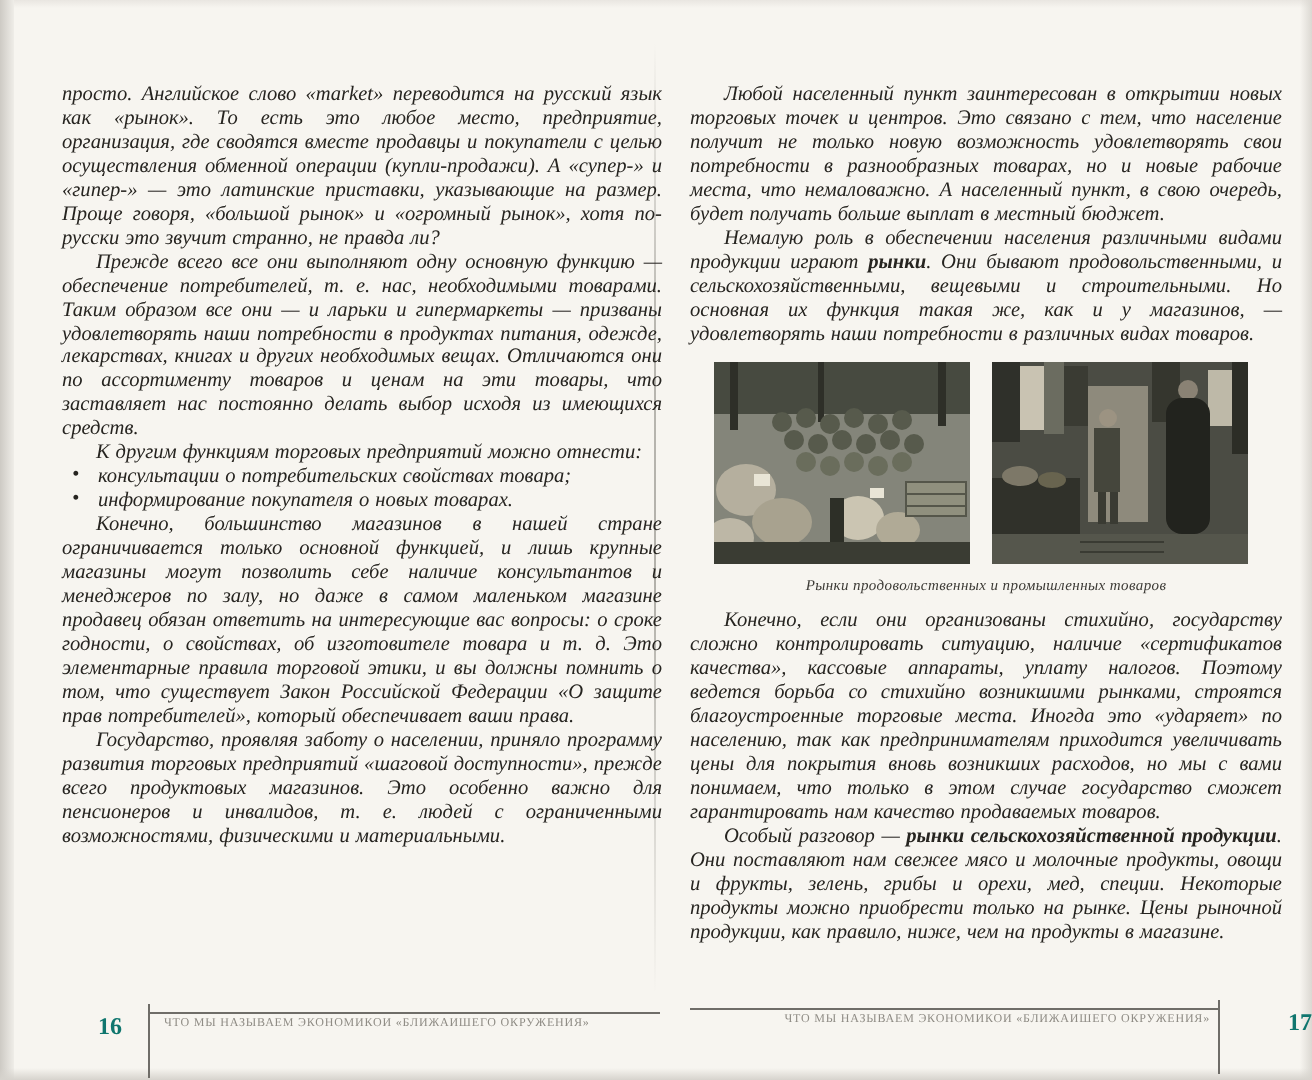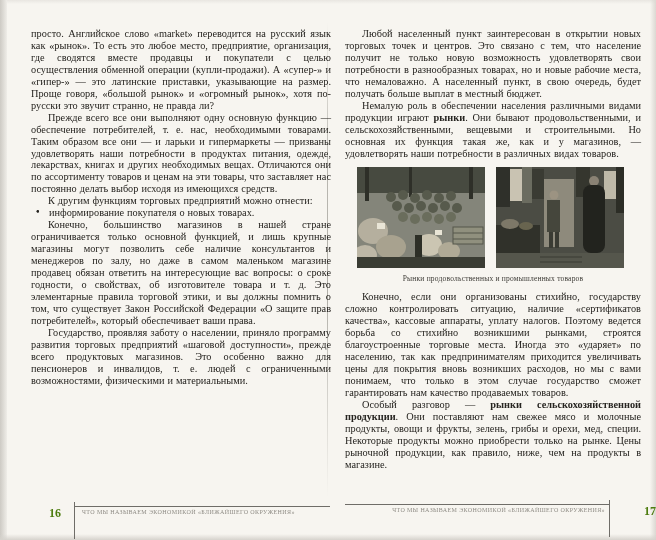--- a/index.html
+++ b/index.html
@@ -13,36 +13,36 @@
   .edge-right  { position:absolute; right:0; top:0; width:6px; height:100%;
                  background:linear-gradient(270deg,#dbd8d2,rgba(247,245,240,0)); }
   .edge-bottom { position:absolute; left:0; bottom:0; width:100%; height:6px;
                  background:linear-gradient(0deg,#d6d3cd,rgba(247,245,240,0)); }
   .edge-top    { position:absolute; left:0; top:0; width:100%; height:4px;
                  background:linear-gradient(180deg,#e9e6e1,rgba(247,245,240,0)); }
   .gutter-line { position:absolute; left:327px; top:0; width:1px; height:100%;
                  background:linear-gradient(180deg,rgba(110,108,100,0) 4%,
                    rgba(110,108,100,.45) 30%,rgba(110,108,100,.5) 55%,
                    rgba(110,108,100,0) 92%); }
-  .content { position:absolute; top:28px; }
+  .content { position:absolute; top:42px;font-style:italic; }
   #left-content  { left:31px;  width:300px; }
   #right-content { left:345px; width:296px; }
   p.para { margin:0; text-align:justify; font-size:10.3px; line-height:11.95px;
            color:#262420; word-spacing:.4px; }
   p.indent { text-indent:17px; }
   p.bulleted { padding-left:18px; position:relative; text-align:left; }
   p.bulleted .dot { position:absolute; left:5px; top:-1px; }
   .b { font-weight:bold; }
   .photo-row { display:flex; gap:11px; margin:8px 0 0 12px; }
   .photo { width:128px; height:101px; display:block; }
   .caption { text-align:center; font-size:7.5px; color:#3c3a35;
              margin:6px 0 8px 0; letter-spacing:.2px; }
   .footer-rule  { position:absolute; height:1px; background:#6f6d68; }
   .footer-vline { position:absolute; width:1px;  background:#6f6d68; }
-  .page-num { position:absolute; font-weight:bold; font-size:12px; color:#4d7c0f; }
+  .page-num { position:absolute; font-weight:bold; font-size:12px; color:#0f766e; }
   .running-title { position:absolute; font-size:6px; color:#8f8c85;
                    letter-spacing:.4px; white-space:nowrap; overflow:hidden; }
   #rule-left  { left:74px;  top:506px; width:256px; }
   #vline-left { left:74px;  top:502px; height:37px; }
   #num-left   { left:49px;  top:506px; }
   #rt-left    { left:82px;  top:509px; width:246px; }
   #rule-right  { left:345px; top:504px; width:264px; }
   #vline-right { left:609px; top:500px; height:37px; }
   #num-right   { left:644px; top:504px; }
   #rt-right    { left:350px; top:507px; width:255px; text-align:right; }
@@ -53,21 +53,21 @@
 <div class="edge-top"></div>
 <div class="edge-left"></div>
 <div class="edge-right"></div>
 <div class="edge-bottom"></div>
 <div class="gutter-line"></div>
 
 <div class="content" id="left-content">
     <p class="para plain"><span>просто. Английское слово «market» переводится на русский язык как «рынок». То есть это любое место, предприятие, организация, где сводятся вместе продавцы и покупатели с целью осуществления обменной операции (купли-продажи). А «супер-» и «гипер-» — это латинские приставки, указывающие на размер. Проще говоря, «большой рынок» и «огромный рынок», хотя по-русски это звучит странно, не правда ли?</span></p>
     <p class="para indent"><span>Прежде всего все они выполняют одну основную функцию — обеспечение потребителей, т. е. нас, необходимыми товарами. Таким образом все они — и ларьки и гипермаркеты — призваны удовлетворять наши потребности в продуктах питания, одежде, лекарствах, книгах и других необходимых вещах. Отличаются они по ассортименту товаров и ценам на эти товары, что заставляет нас постоянно делать выбор исходя из имеющихся средств.</span></p>
     <p class="para indent"><span>К другим функциям торговых предприятий можно отнести:</span></p>
-    <p class="para bulleted"><span class="dot">•</span></p>
+    <p class="para bulleted"><span class="dot">•</span><span>консультации о потребительских свойствах товара;</span></p>
     <p class="para bulleted"><span class="dot">•</span><span>информирование покупателя о новых товарах.</span></p>
     <p class="para indent"><span>Конечно, большинство магазинов в нашей стране ограничивается только основной функцией, и лишь крупные магазины могут позволить себе наличие консультантов и менеджеров по залу, но даже в самом маленьком магазине продавец обязан ответить на интересующие вас вопросы: о сроке годности, о свойствах, об изготовителе товара и т. д. Это элементарные правила торговой этики, и вы должны помнить о том, что существует Закон Российской Федерации «О защите прав потребителей», который обеспечивает ваши права.</span></p>
     <p class="para indent"><span>Государство, проявляя заботу о населении, приняло программу развития торговых предприятий «шаговой доступности», прежде всего продуктовых магазинов. Это особенно важно для пенсионеров и инвалидов, т. е. людей с ограниченными возможностями, физическими и материальными.</span></p>
   </div>
 
 <div class="footer-rule" id="rule-left"></div>
 <div class="footer-vline" id="vline-left"></div>
 <div class="page-num" id="num-left">16</div>
 <div class="running-title" id="rt-left">ЧТО МЫ НАЗЫВАЕМ ЭКОНОМИКОЙ «БЛИЖАЙШЕГО ОКРУЖЕНИЯ»</div>
 

